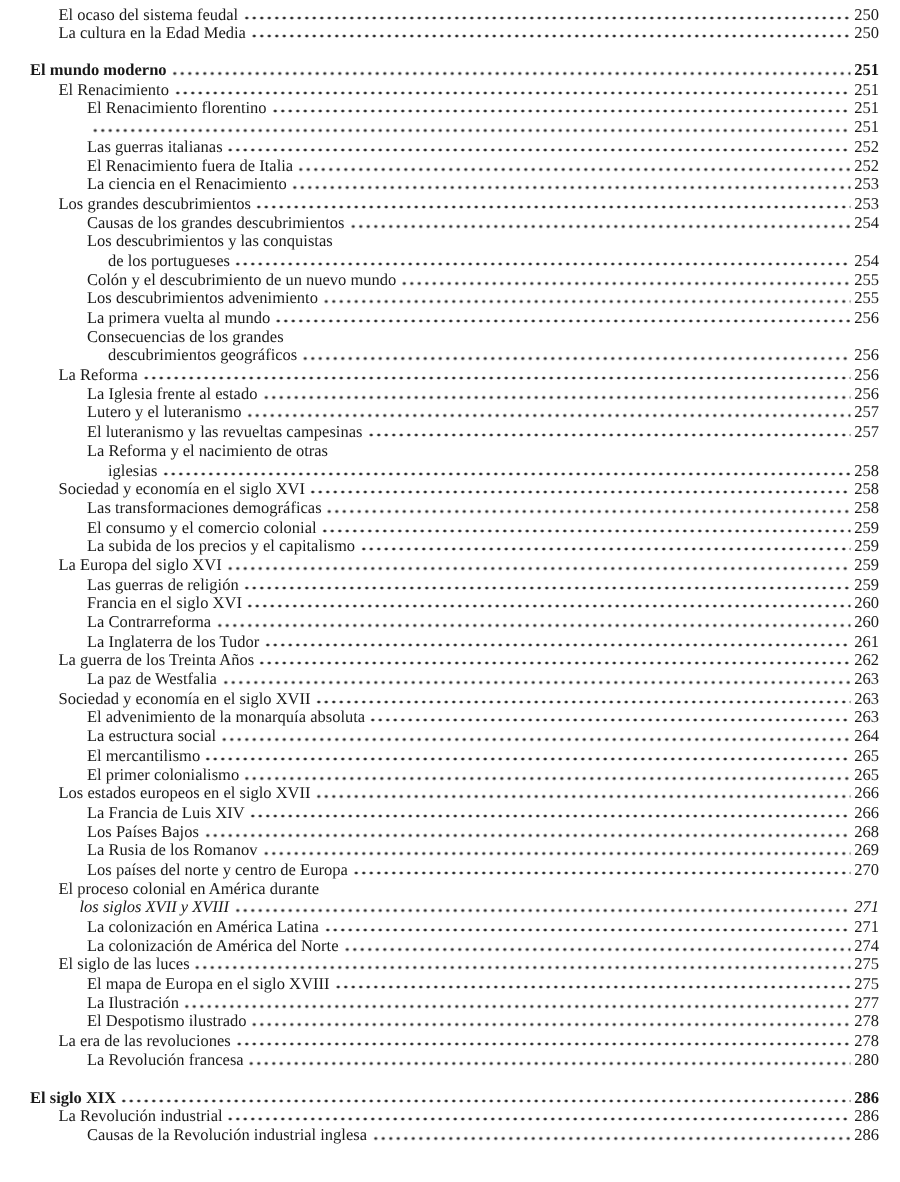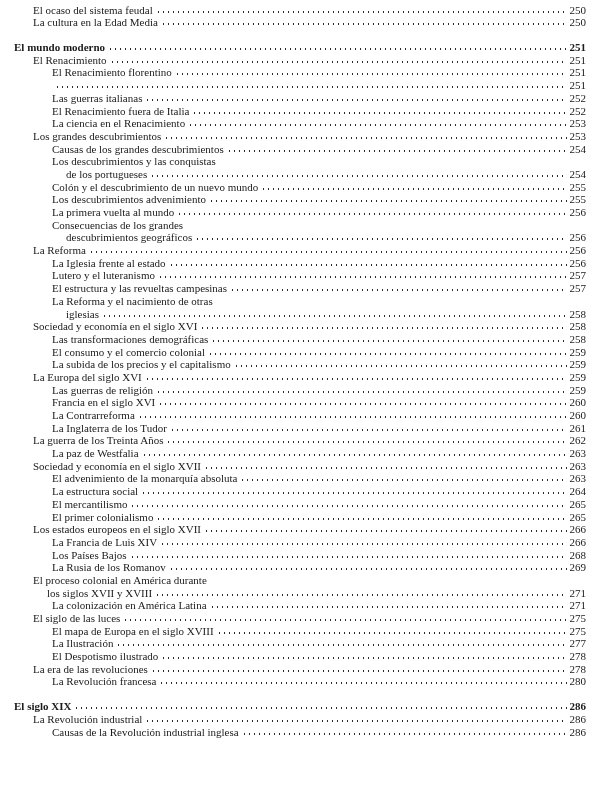--- a/index.html
+++ b/index.html
@@ -9,32 +9,32 @@
   }
   body {
     width: 600px;
     height: 788px;
     overflow: hidden;
     font-family: "Liberation Serif", "DejaVu Serif", serif;
     font-size: 11px;
     color: #1a1a1a;
   }
   .toc {
-    padding: 3px 14px 0 14px;
+    padding: 3px 14px 0 20px;
   }
   .row {
     display: flex;
     align-items: flex-end;
     height: 12.7px;
     white-space: nowrap;
   }
   .indent-0 { padding-left: 0; }
   .indent-1 { padding-left: 19px; }
   .indent-2 { padding-left: 38px; }
-  .indent-1.cont { padding-left: 33px; }
+  .indent-1.cont { padding-left: 33px; font-style: italic; }
   .indent-2.cont { padding-left: 52px; justify-content: center; }
   .title {
     flex: 0 0 auto;
   }
   .page {
     flex: 0 0 auto;
   }
   .dots {
     flex: 1 1 auto;
     min-width: 8px;
@@ -150,21 +150,21 @@
       <span class="title">La Iglesia frente al estado</span>
       <span class="dots"></span>
       <span class="page">256</span>
     </div>
     <div class="row indent-2">
       <span class="title">Lutero y el luteranismo</span>
       <span class="dots"></span>
       <span class="page">257</span>
     </div>
     <div class="row indent-2">
-      <span class="title">El estructura y las revueltas campesinas</span>
+      <span class="title">El luteranismo y las revueltas campesinas</span>
       <span class="dots"></span>
       <span class="page">257</span>
     </div>
     <div class="row indent-2">
       <span class="title">La Reforma y el nacimiento de otras</span>
     </div>
     <div class="row indent-2 cont">
       <span class="title">iglesias</span>
       <span class="dots"></span>
       <span class="page">258</span>
@@ -262,32 +262,42 @@
     <div class="row indent-2">
       <span class="title">Los Países Bajos</span>
       <span class="dots"></span>
       <span class="page">268</span>
     </div>
     <div class="row indent-2">
       <span class="title">La Rusia de los Romanov</span>
       <span class="dots"></span>
       <span class="page">269</span>
     </div>
+    <div class="row indent-2">
+      <span class="title">Los países del norte y centro de Europa</span>
+      <span class="dots"></span>
+      <span class="page">270</span>
+    </div>
     <div class="row indent-1">
       <span class="title">El proceso colonial en América durante</span>
     </div>
     <div class="row indent-1 cont">
       <span class="title">los siglos XVII y XVIII</span>
       <span class="dots"></span>
       <span class="page">271</span>
     </div>
     <div class="row indent-2">
       <span class="title">La colonización en América Latina</span>
       <span class="dots"></span>
       <span class="page">271</span>
+    </div>
+    <div class="row indent-2">
+      <span class="title">La colonización de América del Norte</span>
+      <span class="dots"></span>
+      <span class="page">274</span>
     </div>
     <div class="row indent-1">
       <span class="title">El siglo de las luces</span>
       <span class="dots"></span>
       <span class="page">275</span>
     </div>
     <div class="row indent-2">
       <span class="title">El mapa de Europa en el siglo XVIII</span>
       <span class="dots"></span>
       <span class="page">275</span>

